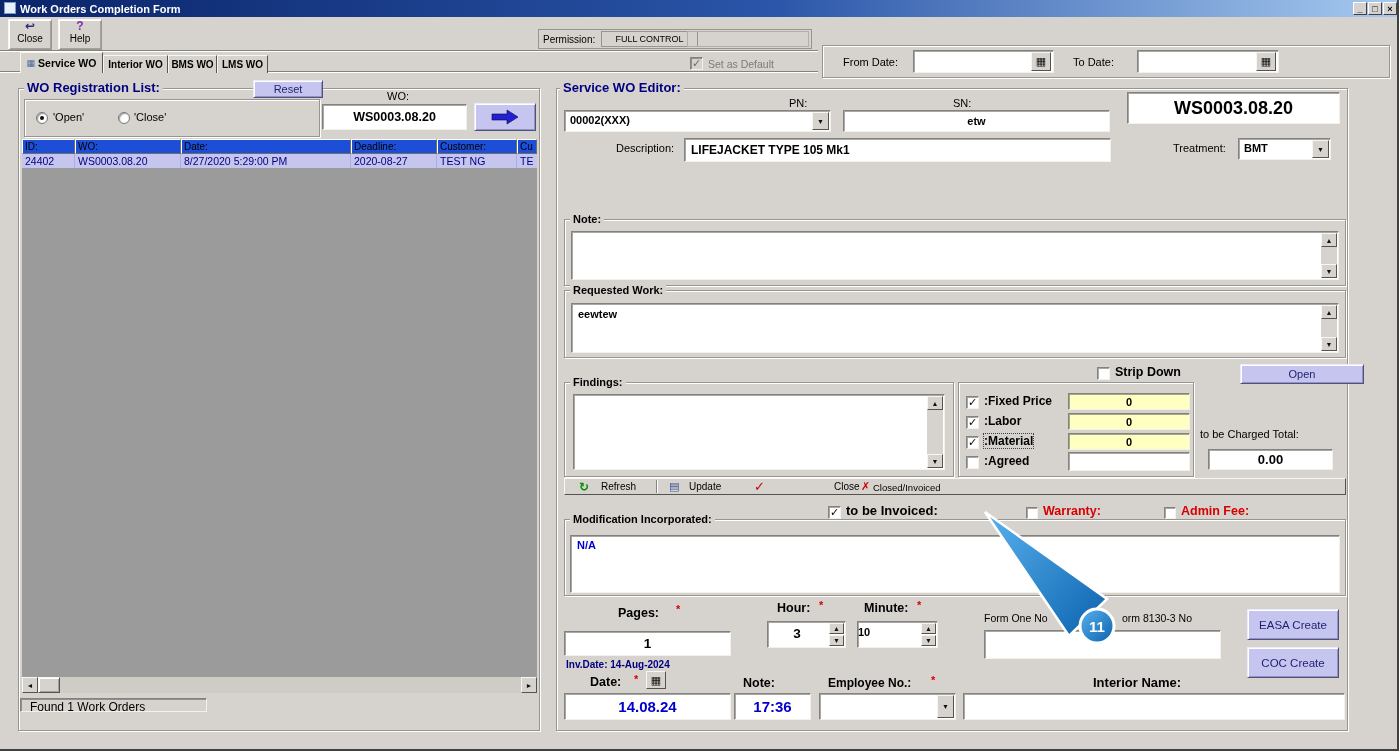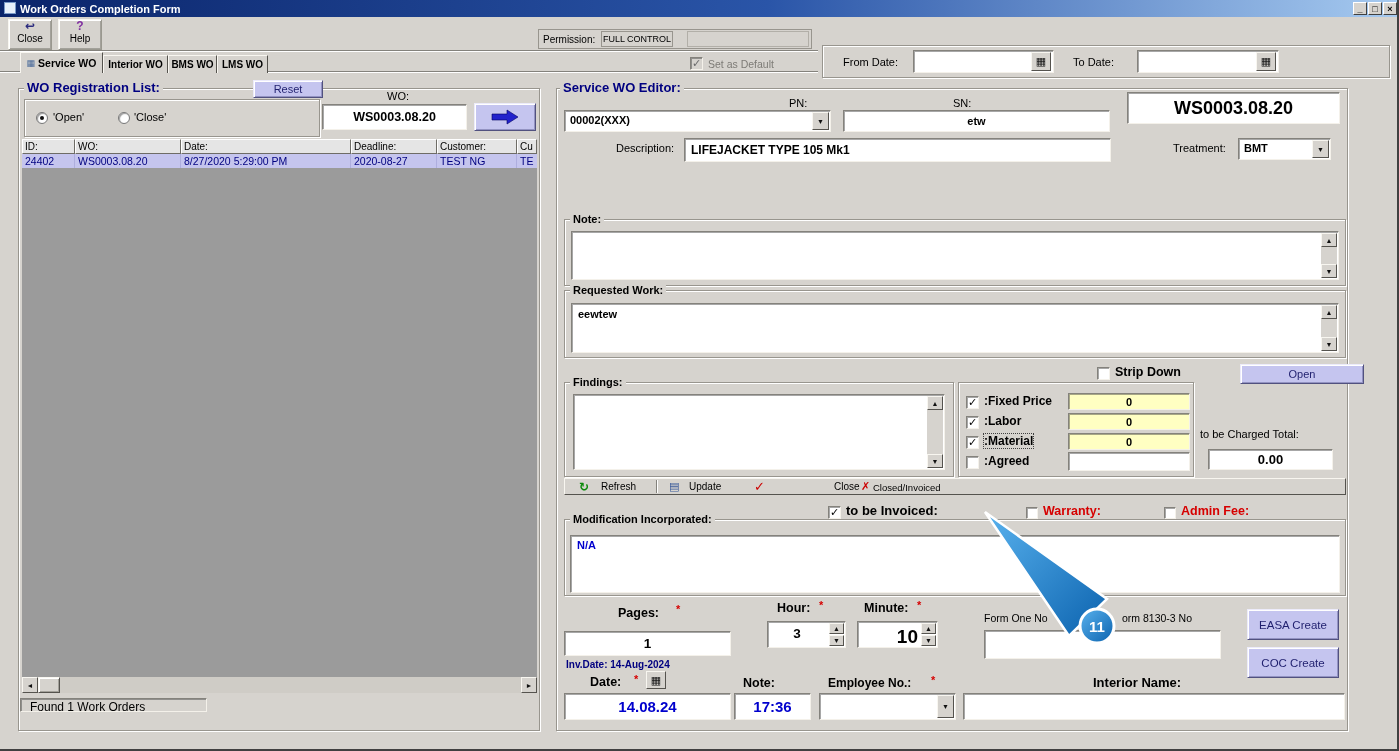--- a/index.html
+++ b/index.html
@@ -25,21 +25,21 @@
   .lav{background:#c5c5ef;border:1px solid;border-color:#ecebfb #51517f #51517f #ecebfb;box-shadow:inset 1px 1px 0 #fff,inset -1px -1px 0 #9393c2;color:#1f1f6e;font-size:11px}
   .gb{border:1px solid #98958e;box-shadow:1px 1px 0 #fff,inset 1px 1px 0 #fff}
   .cb{width:13px;height:13px;background:#fff;border:1px solid;border-color:#84827c #f4f1ea #f4f1ea #84827c;box-shadow:inset 1px 1px 0 rgba(60,60,60,.45);font-size:11px;line-height:11px;text-align:center;font-weight:bold;color:#000}
   .cb.dis{background:#d6d3ce;color:#6a6a6a}
   .radio{width:12px;height:12px;border-radius:50%;background:#fff;border:1px solid #777;box-shadow:inset 1px 1px 1px rgba(60,60,60,.5)}
   .radio.sel::after{content:"";position:absolute;left:3px;top:3px;width:4px;height:4px;border-radius:50%;background:#111}
   .sb{background:#d6d3ce;border:1px solid;border-color:#f8f6f0 #55534e #55534e #f8f6f0;display:flex;align-items:center;justify-content:center;font-size:7px;color:#111}
   .groove{border-top:1px solid #84827c;border-bottom:1px solid #fff}
   .vsep{width:2px;border-left:1px solid #84827c;border-right:1px solid #fff}
   .tab{background:#d6d3ce;border:1px solid;border-color:#f8f6f0 #55534e #55534e #f8f6f0;border-bottom:none;font-size:10.5px;display:flex;align-items:center;justify-content:center}
-  .hcell{background:#e5e5e5;border:1px solid;border-color:#fff #6e6c66 #6e6c66 #fff;font-size:10px;padding:1px 2px;overflow:hidden;white-space:nowrap;flex:0 0 auto}
+  .hcell{background:#1d4ed8;border:1px solid;border-color:#fff #6e6c66 #6e6c66 #fff;font-size:10px;padding:1px 2px;overflow:hidden;white-space:nowrap;flex:0 0 auto}
   .rcell{font-size:10.5px;color:#000080;padding:0 3px;border-right:1px solid #aeaede;overflow:hidden;white-space:nowrap;flex:0 0 auto;line-height:14px}
   .patch{background:#d6d3ce;padding:0 3px}
 </style>
 </head>
 <body>
 
 <div id="screen">
 
   <div class="abs titlebar">
     <span class="title-text">Work Orders Completion Form</span>
@@ -54,21 +54,21 @@
     <div style="text-align:center;font-size:10px">Close</div>
   </div>
   <div class="abs rbtn" style="left:58px;top:19px;width:44px;height:31px;border-color:#f8f6f0 #9a988f #9a988f #f8f6f0">
     <div style="text-align:center;font-size:12px;line-height:13px;color:#8030a0;font-weight:bold">?</div>
     <div style="text-align:center;font-size:10px">Help</div>
   </div>
   <div class="abs groove" style="left:0;top:50px;width:818px;height:2px"></div>
 
   <div class="abs" style="left:538px;top:29px;width:274px;height:20px;border:1px solid #98958e">
     <span class="abs nw" style="left:4px;top:4px;font-size:10px">Permission:</span>
-    <div class="abs ctr nw" style="left:62px;top:1px;width:72px;height:16px;border:1px solid #98958e;font-size:9px">FULL CONTROL</div>
+    <div class="abs ctr nw" style="left:62px;top:1px;width:97px;height:16px;border:1px solid #98958e;font-size:9px">FULL CONTROL</div>
     <div class="abs" style="left:148px;top:1px;width:122px;height:16px;border:1px solid #b2afa8"></div>
   </div>
 
   <div class="abs groove" style="left:0;top:71px;width:818px;height:2px"></div>
   <div class="abs tab b" style="left:20px;top:52px;width:83px;height:21px;z-index:2">
     <span style="color:#4a6a9a;font-size:9px;margin-right:3px">▦</span>
     <span>Service WO</span>
   </div>
   <div class="abs tab" style="left:103px;top:55px;width:65px;height:18px">
     <span class="b" style="font-weight:700;font-size:10px">Interior WO</span>
@@ -276,21 +276,21 @@
         <span>▲</span>
       </div>
     <div class="abs sb" style="right:1px;bottom:1px;width:15px;height:11px">
         <span>▼</span>
       </div>
   </div>
 
   <span class="abs nw b" style="left:864px;top:601px;font-size:12.5px">Minute:</span>
   <span class="abs nw b red" style="left:917px;top:599px;font-size:11px">*</span>
   <div class="abs field" style="left:857px;top:621px;width:81px;height:27px">
-    <span class="abs b" style="left:0;top:4px;width:60px;text-align:right;font-size:19px">10</span>
+    <span class="abs b" style="left:0;top:4px;width:60px;text-align:left;font-size:11px">10</span>
     <div class="abs sb" style="right:1px;top:1px;width:15px;height:11px">
         <span>▲</span>
       </div>
     <div class="abs sb" style="right:1px;bottom:1px;width:15px;height:11px">
         <span>▼</span>
       </div>
   </div>
 
   <span class="abs nw" style="left:984px;top:612px;font-size:10.5px">Form One No</span>
   <span class="abs nw" style="left:1122px;top:612px;font-size:10.5px">orm 8130-3 No</span>

